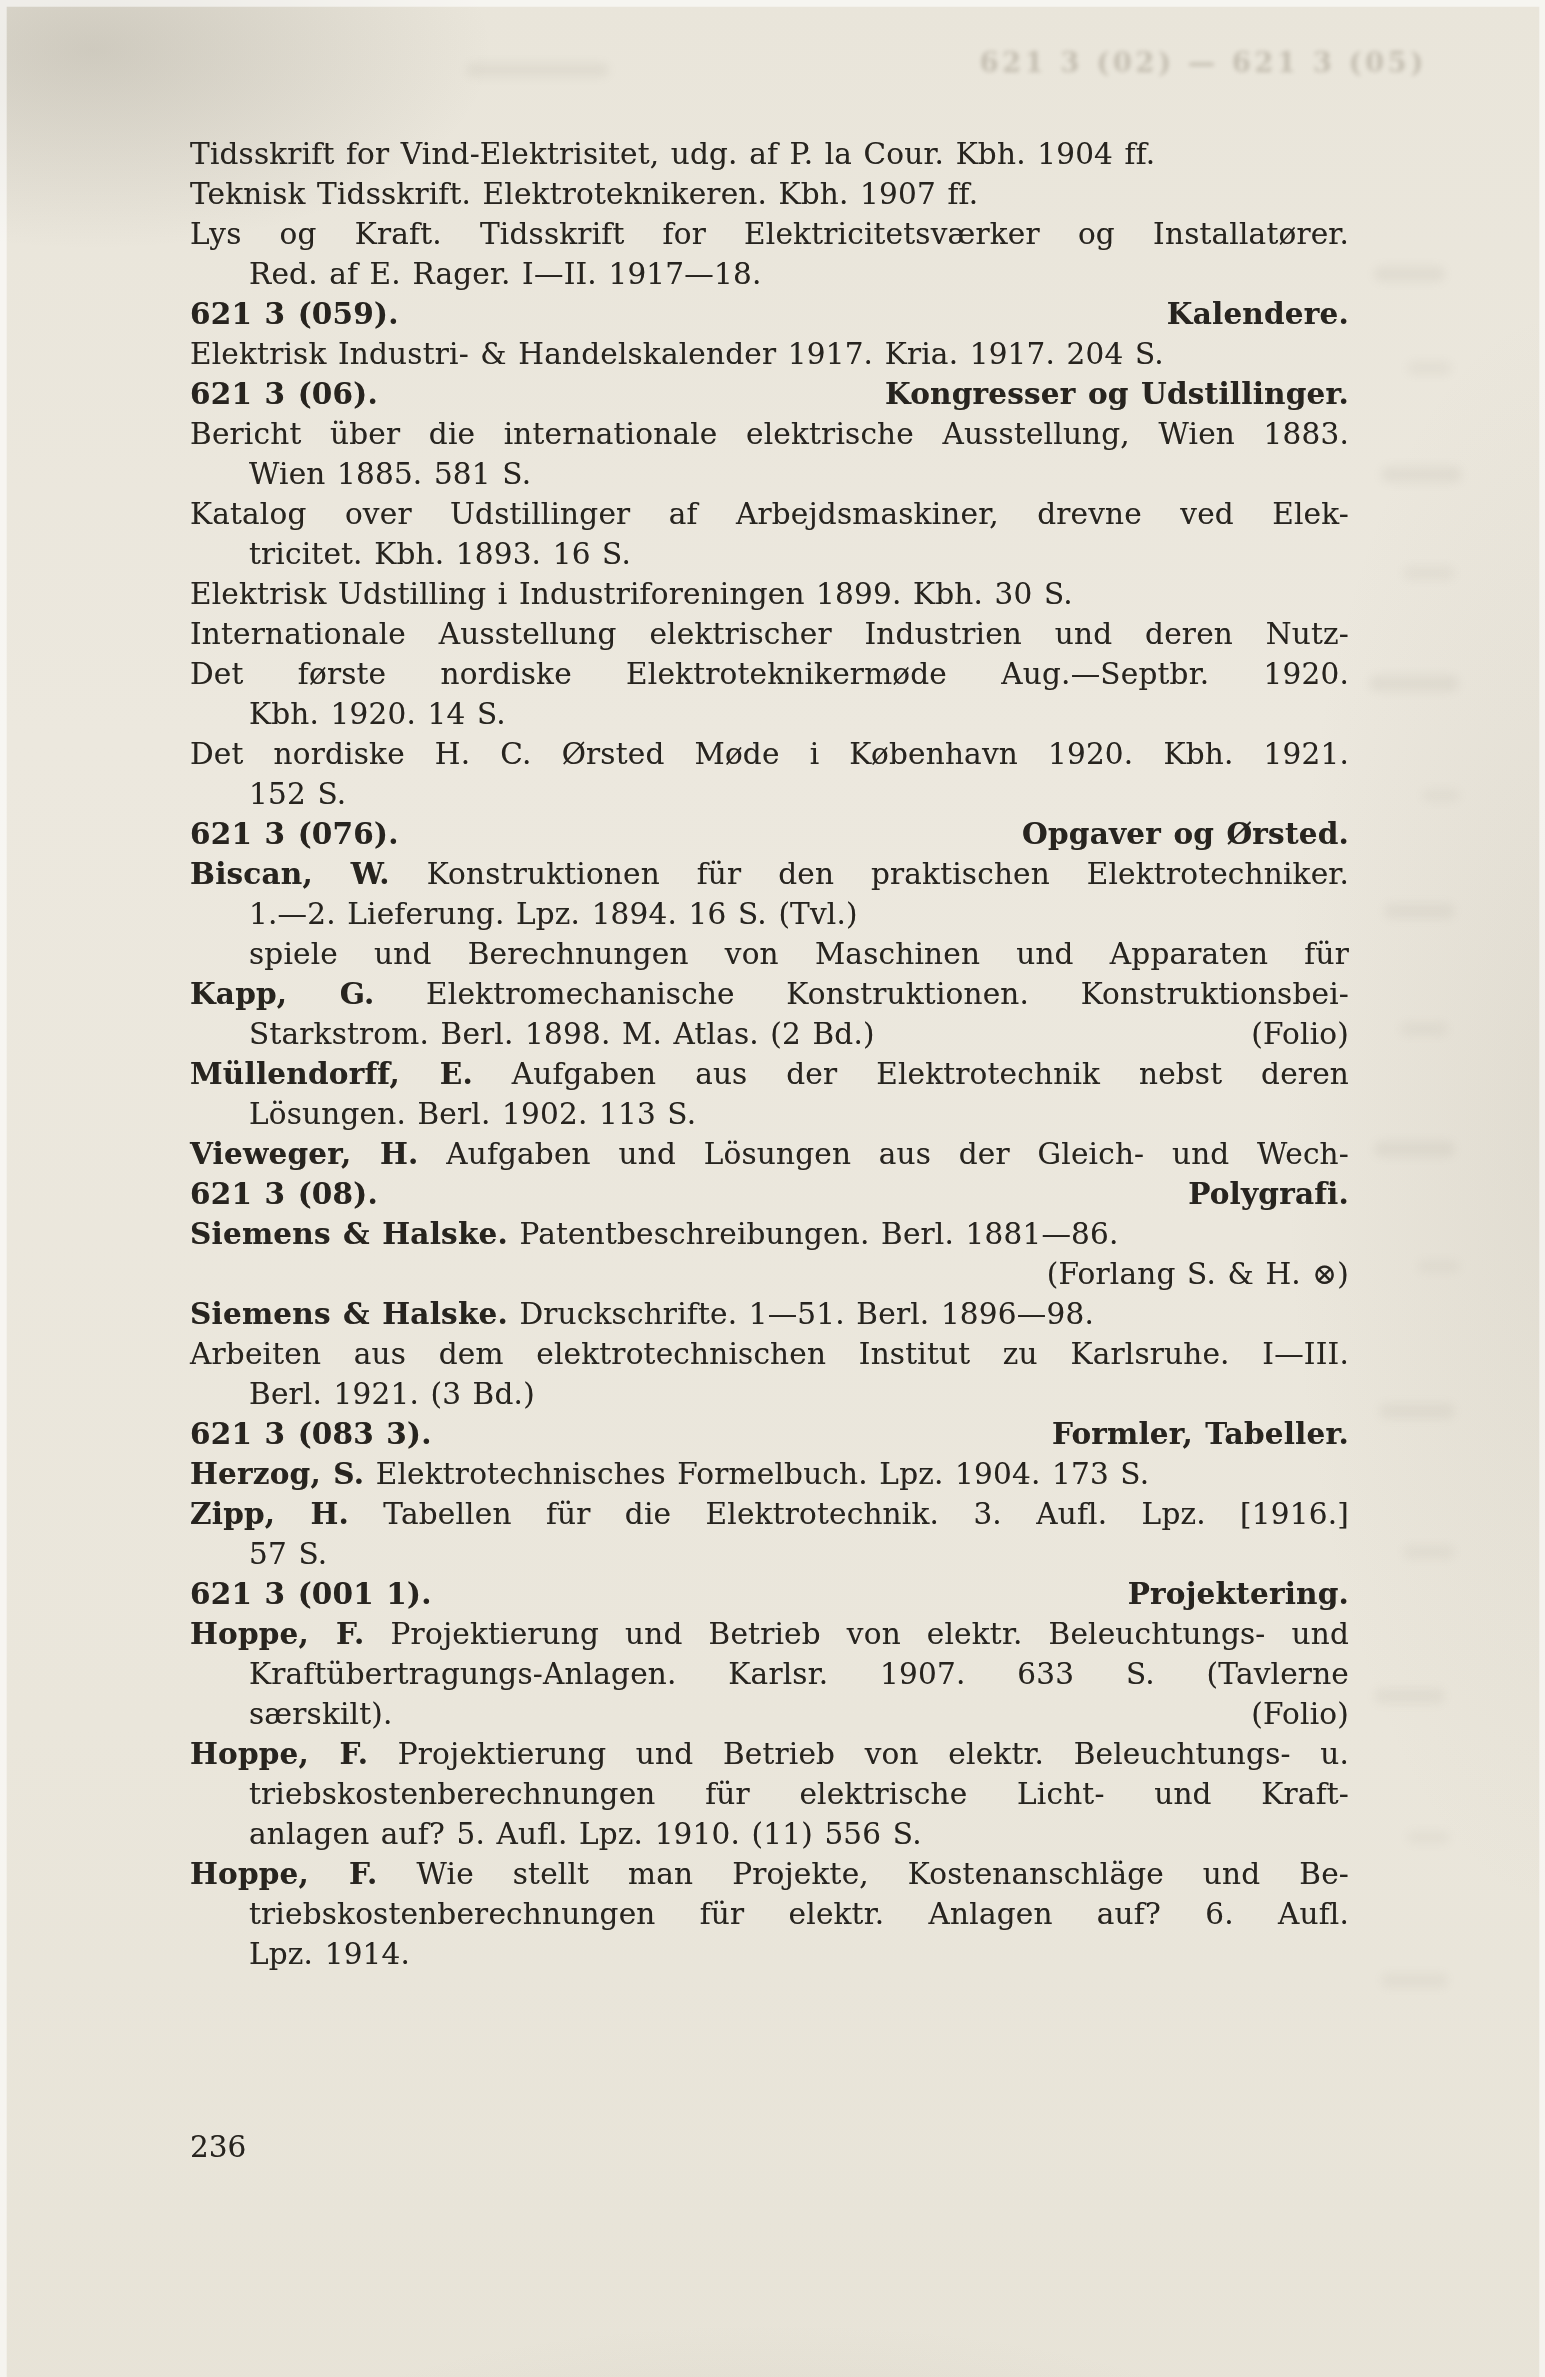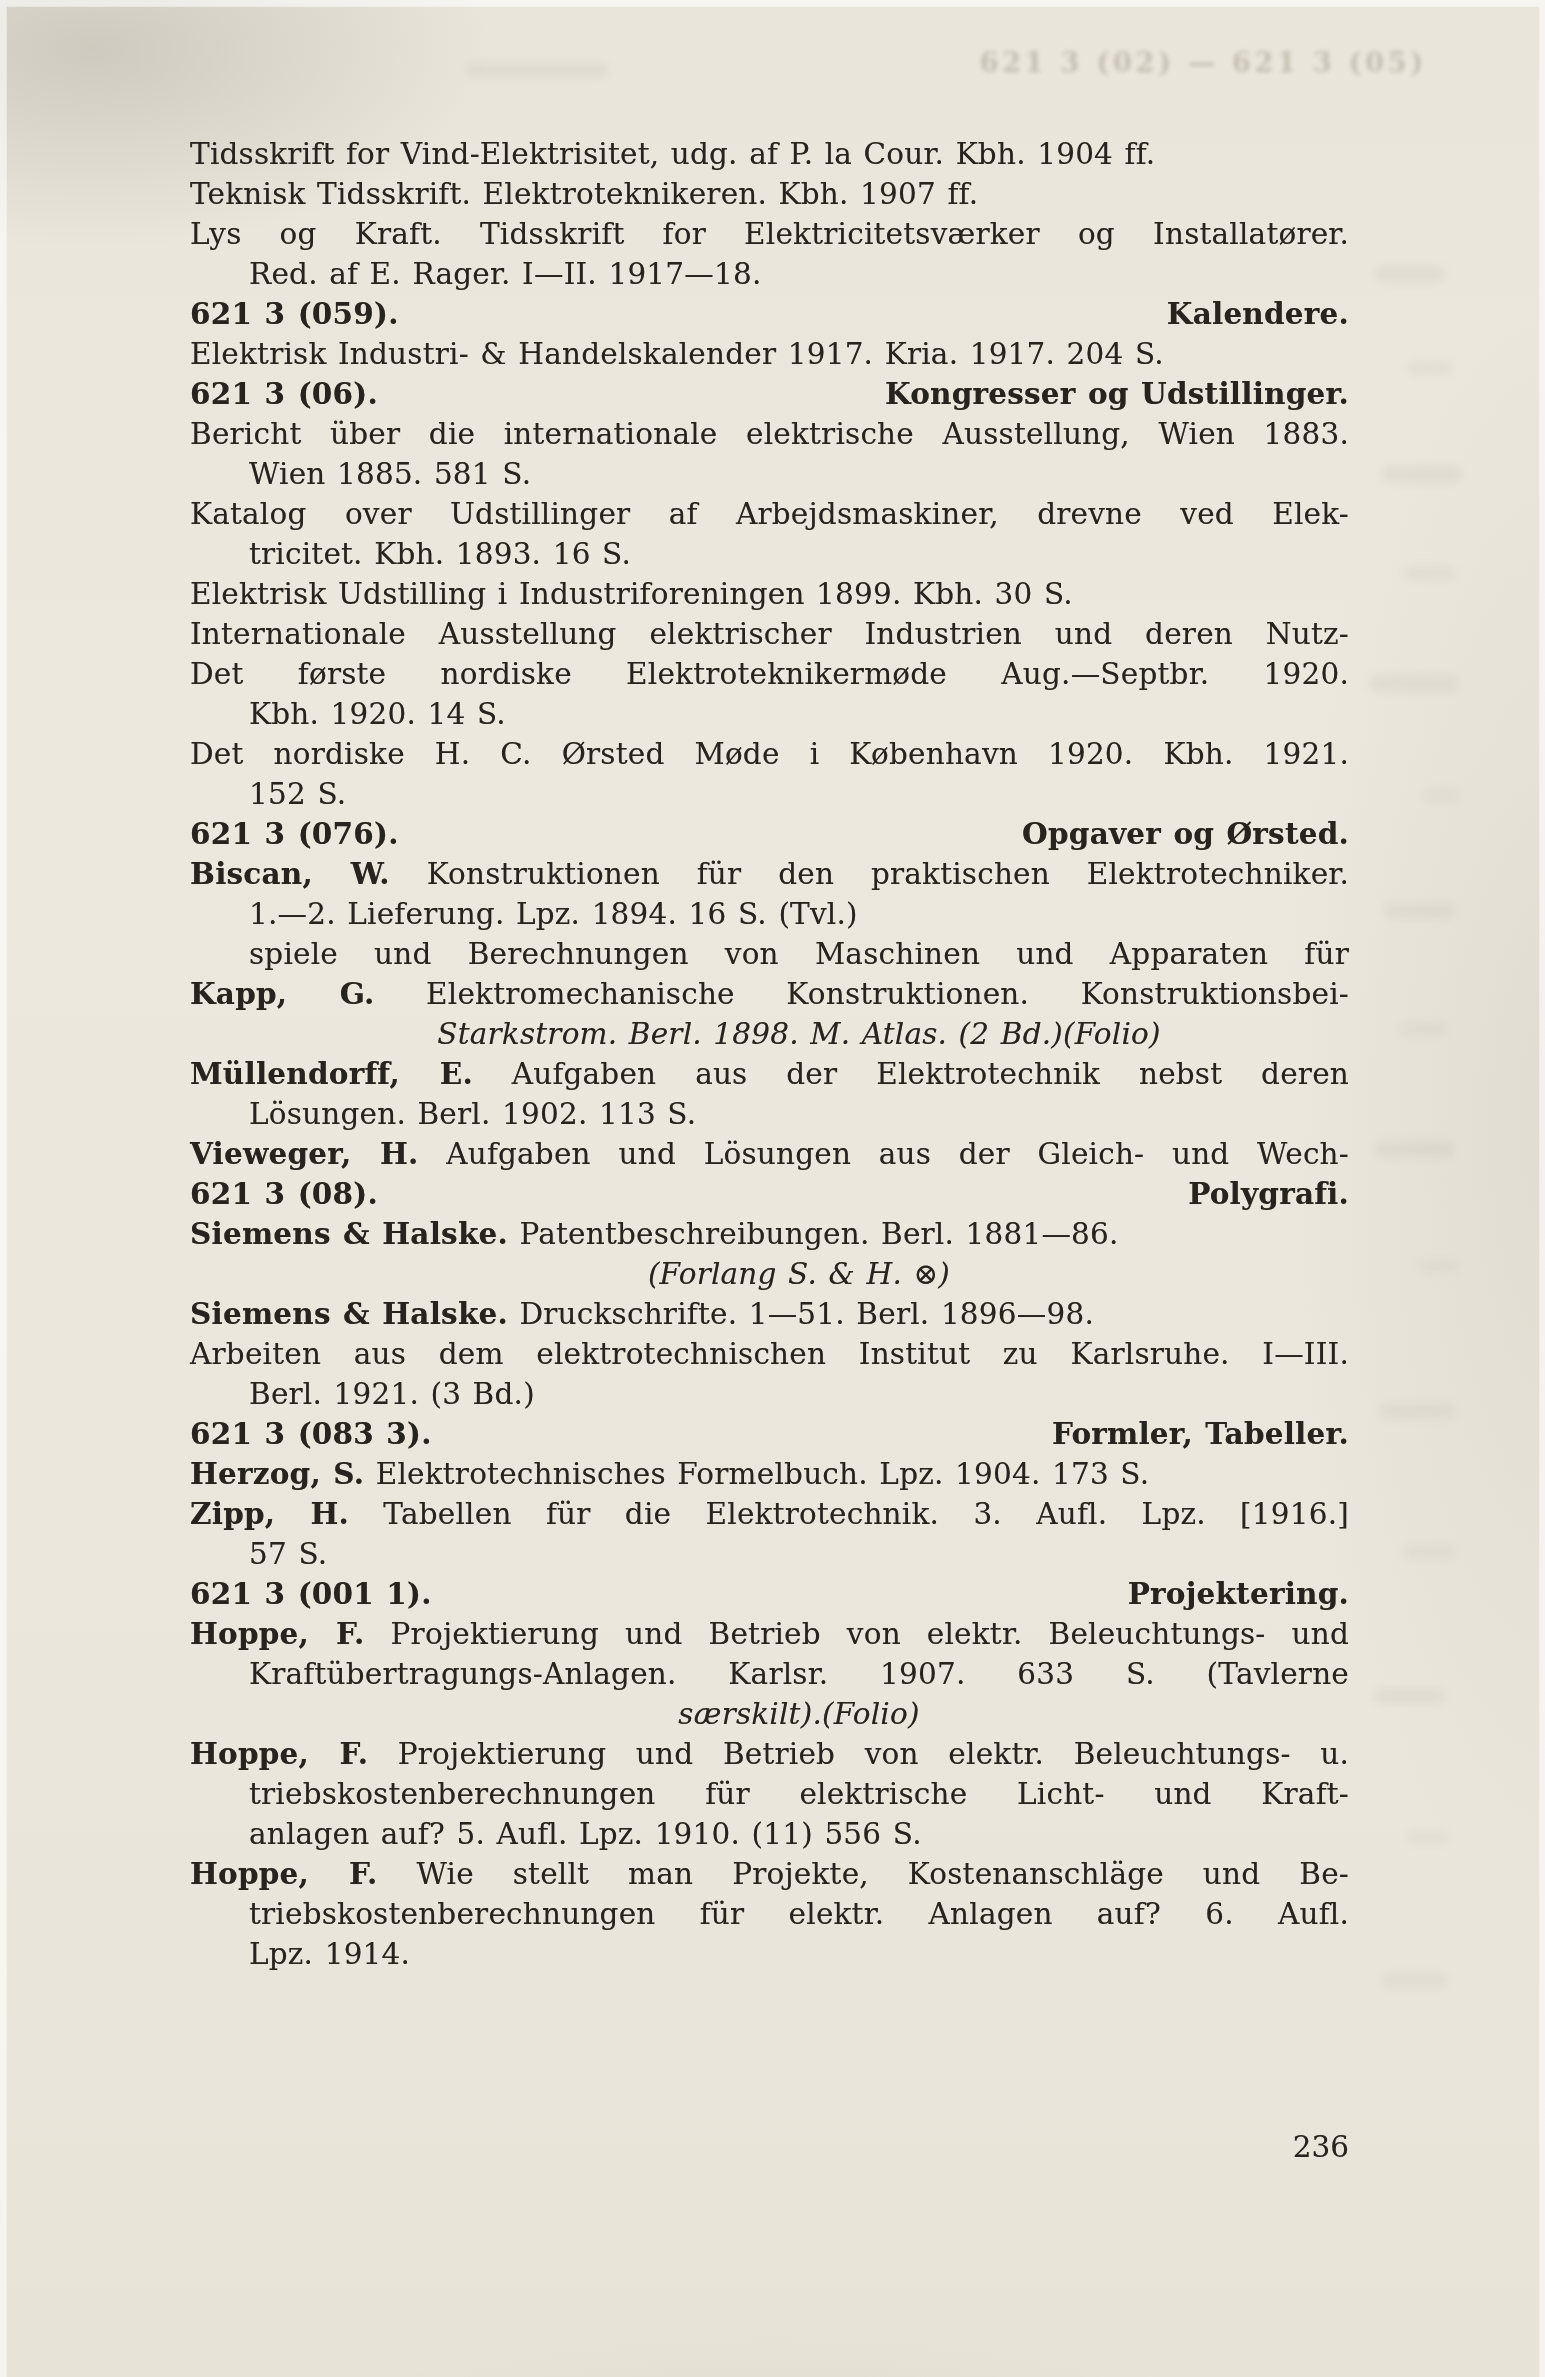--- a/index.html
+++ b/index.html
@@ -42,36 +42,36 @@
     width:1159px;
     font-size:29.5px;
     line-height:40px;
     letter-spacing:0.2px;
     word-spacing:1.9px;
     text-shadow:0 0 0.5px rgba(40,38,34,0.35);
   }
   .tline{min-height:40px;}
   .ind{padding-left:59px;}
   .just{text-align:justify;text-align-last:justify;}
-  .flexline{display:flex;justify-content:center;font-style:italic;}
+  .flexline{display:flex;justify-content:space-between;}
   .rt{white-space:nowrap;}
   .au{font-weight:bold;}
   .hline{
     display:flex;
     justify-content:space-between;
     font-weight:bold;
     min-height:40px;
     align-items:center;
   }
   .pagefoot{
     position:absolute;
     top:2130px;
     left:190px;
     width:1159px;
-    text-align:right;
+    text-align:left;
     font-size:29.5px;
     text-shadow:0 0 0.5px rgba(40,38,34,0.35);
   }
   .smudge{
     position:absolute;
     background:#8d8779;
     border-radius:9.5px;
     filter:blur(4.8px);
   }
 </style>

